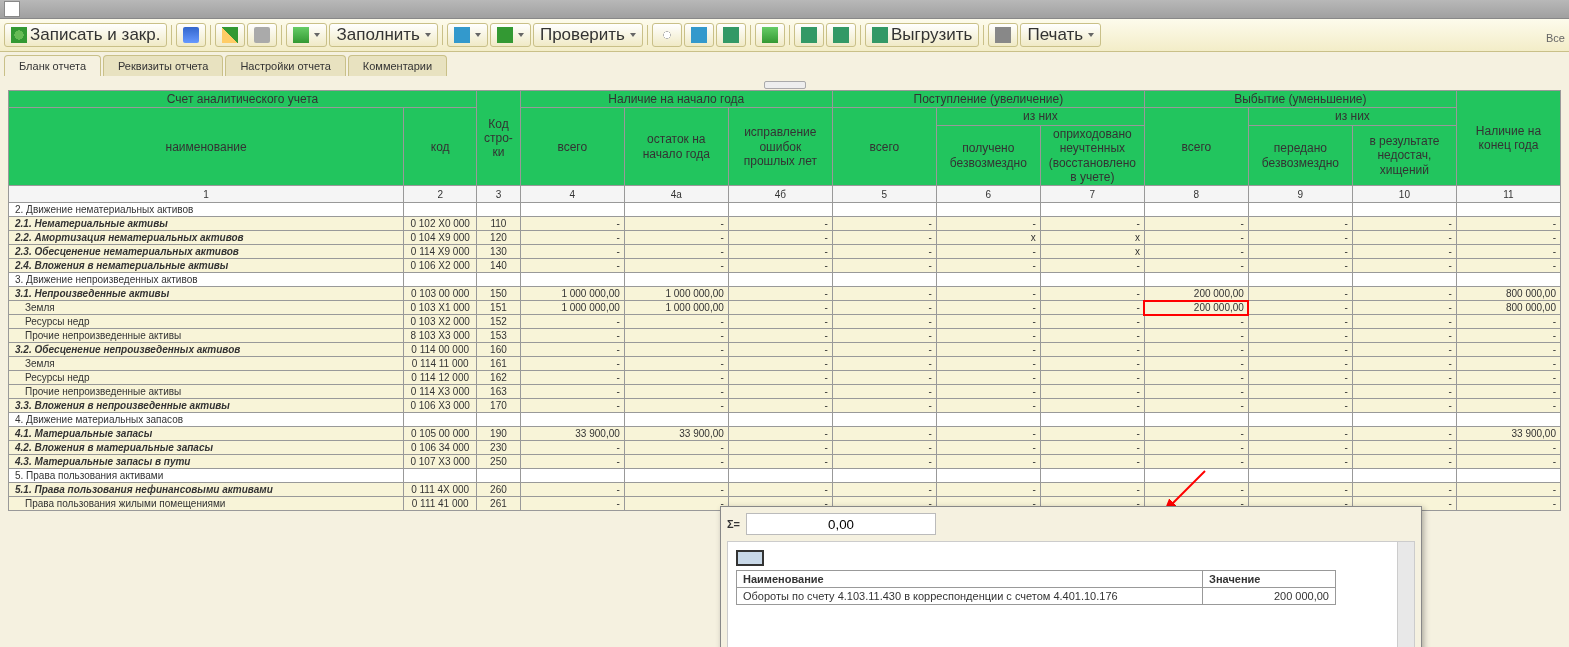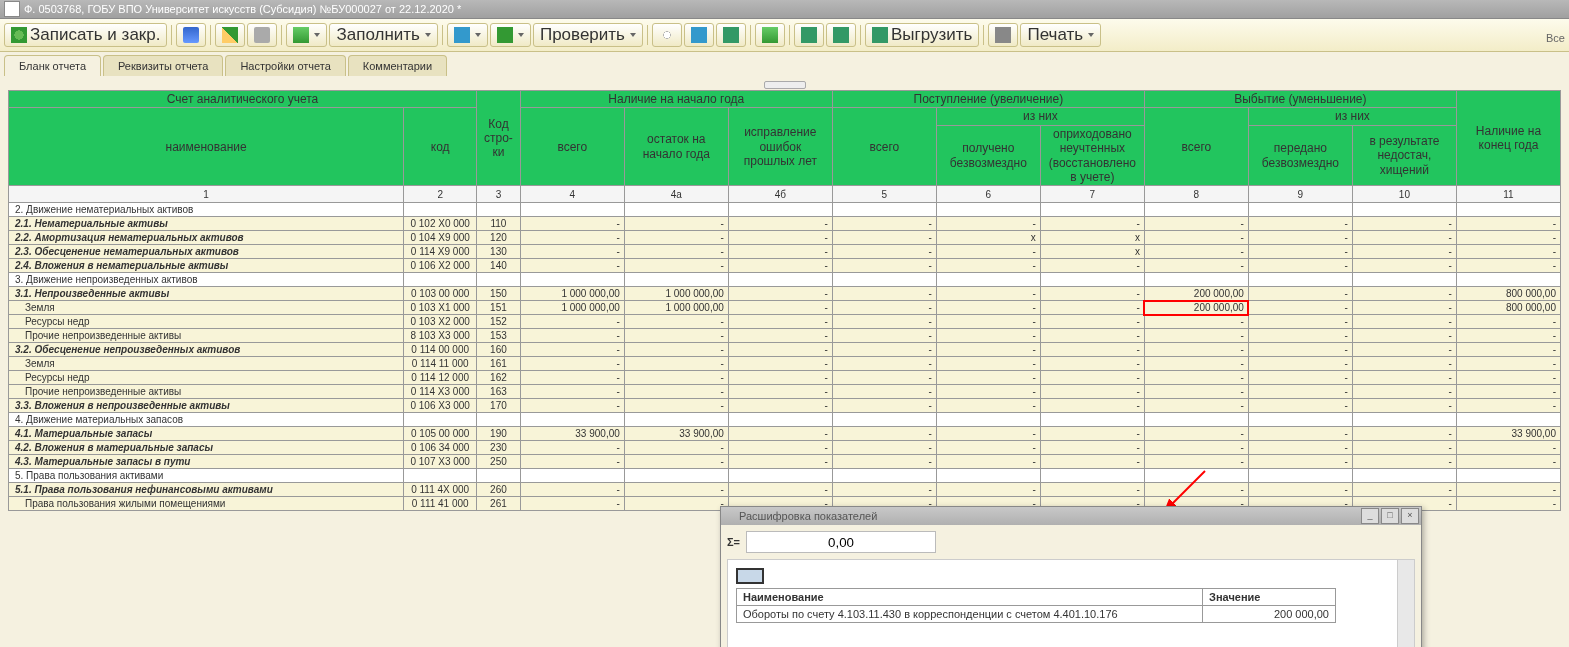--- a/index.html
+++ b/index.html
@@ -58,21 +58,20 @@
 .popup-table th,.popup-table td{border:1px solid #999;padding:2px 6px;text-align:left}
 .popup-table td.v{text-align:right}
 .popup-scroll{position:absolute;right:0;top:0;bottom:18px;width:16px;background:#e8e8e8;border-left:1px solid #ccc}
 .right-edge{position:absolute;right:4px;top:32px;font-size:11px;color:#666}
 </style>
 </head>
 <body>
 
 <div class="titlebar">
   <span class="doc-icon"></span>
-  <span>Ф. 0503768, ГОБУ ВПО Университет искусств (Субсидия) №БУ000027 от 22.12.2020 *</span>
 </div>
 
 <div class="toolbar">
   <span class="tb-btn">
       <span class="tb-icon ic-save"></span>
       <span>Записать и закр.</span>
     </span>
   <span class="tb-sep"></span>
   <span class="tb-btn">
       <span class="tb-icon ic-disk"></span>
@@ -552,31 +551,20 @@
         <defs>
           <marker id="ah" markerWidth="8" markerHeight="8" refX="6" refY="3" orient="auto">
             <path d="M0,0 L7,3 L0,6 Z" fill="red"></path>
           </marker>
         </defs>
         <line x1="45" y1="2" x2="5" y2="42" stroke="red" stroke-width="2" marker-end="url(#ah)"></line>
       </svg>
   </div>
 
   <div class="popup" style="left:720px;top:430px;width:700px;height:200px">
-    <div class="titlebar2">
-      <div class="left">
-          <span class="doc-icon" style="width:12px;height:12px"></span>
-          <span>Расшифровка показателей</span>
-        </div>
-      <div class="right">
-        <span class="win-btn">_</span>
-        <span class="win-btn">□</span>
-        <span class="win-btn">×</span>
-      </div>
-    </div>
     <div class="popup-body">
       <div class="sigma-row">
         <b>Σ=</b>
         <input class="sigma-input" value="0,00" style="">
       </div>
       <div class="popup-content" style="height:140px">
         <div class="small-sel"></div>
         <table class="popup-table" style="width:600px">
           <tbody>
               <tr>

